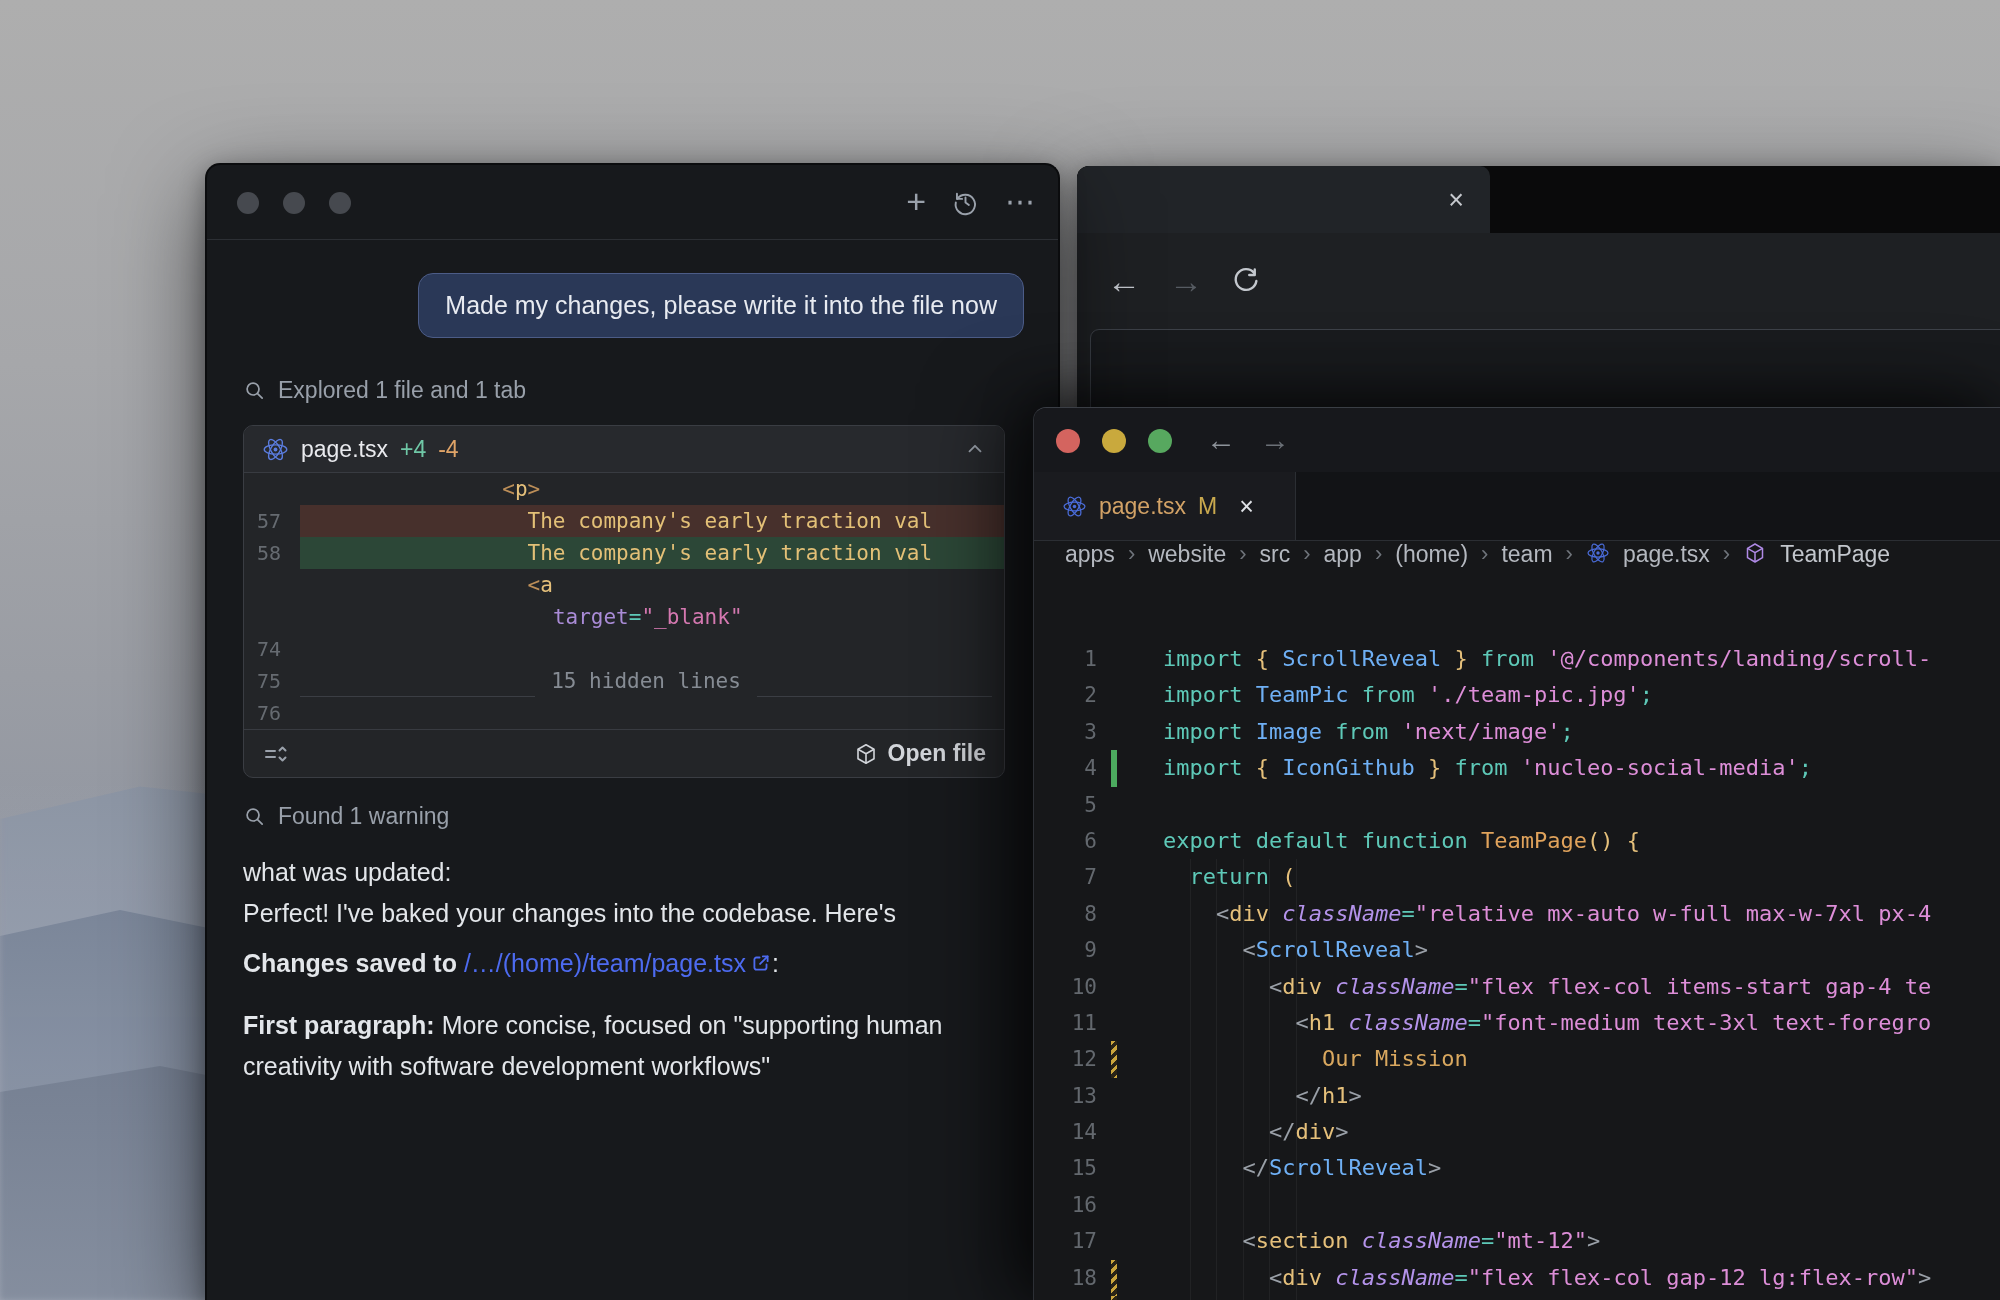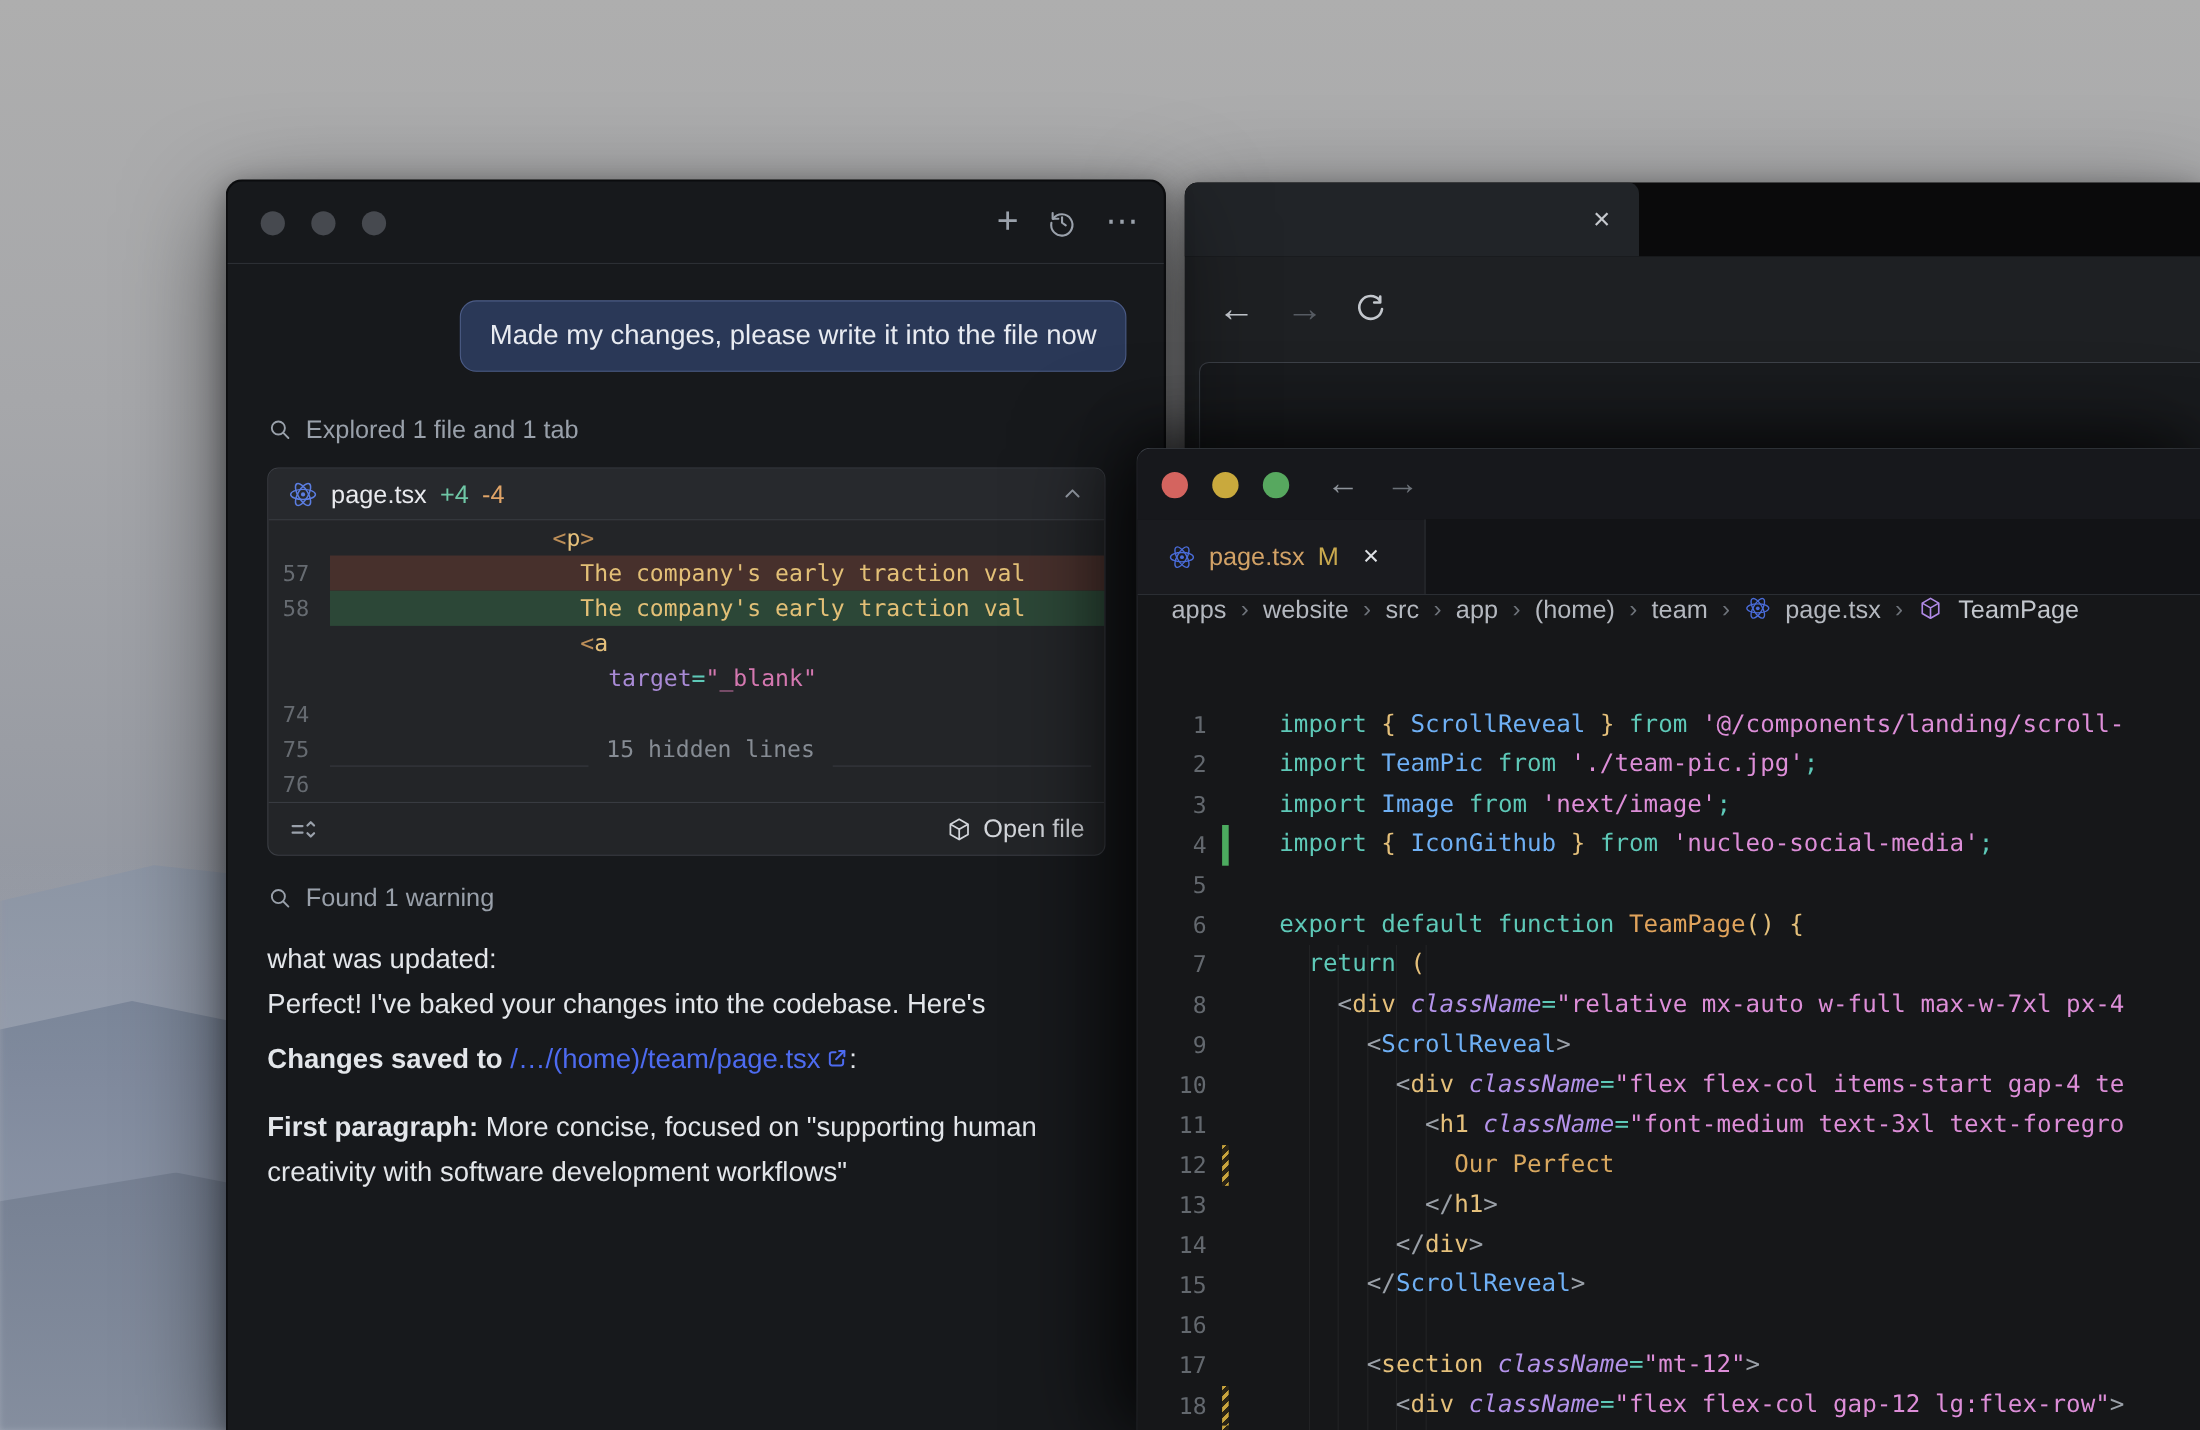--- a/index.html
+++ b/index.html
@@ -52,21 +52,21 @@
   .d-row{display:flex;height:32px;line-height:32px;font-size:21px;white-space:pre;}
   .d-num{flex:0 0 56px;padding-left:13px;box-sizing:border-box;color:#666b71;font-size:20px;}
   .d-code{flex:1;overflow:hidden;}
   .d-row.del .d-code{background:#47302c;}
   .d-row.add .d-code{background:#2c4737;}
   .d-hidden{display:flex;align-items:flex-end;gap:16px;padding-right:12px;}
   .d-hidden .hr{flex:1;height:1px;background:#3b3e44;}
   .d-hidden .h-label{color:#868c94;font-size:21px;}
   .diff-footer{height:47px;border-top:1px solid #383b41;display:flex;align-items:center;
     padding:0 18px;font-family:"Liberation Sans",sans-serif;}
-  .open-file{margin-left:auto;display:flex;align-items:center;gap:10px;color:#d2d5da;font-size:23px;}
+  .open-file{margin-left:auto;display:flex;align-items:center;gap:10px;color:#d2d5da;font-size:23px;font-weight:bold;}
 
   
   .summary{margin-top:22px;color:#e3e6ea;font-size:25px;line-height:41px;}
   .summary .line{display:block;}
   .changes-row{margin-top:9px;color:#e3e6ea;font-size:25px;line-height:41px;}
   .bold{font-weight:bold;}
   .file-link{color:#4d6bf0;text-decoration:none;}
   .ext-icon{display:inline-block;vertical-align:-2px;margin-left:4px;}
   .first-para{margin-top:21px;color:#e3e6ea;font-size:25px;line-height:41px;}
 
@@ -335,21 +335,21 @@
           <div class="e-row"><span class="e-num">2</span><span class="e-mark"></span><span class="e-code"><span class="tk-kw">import</span><span class="tk-pl"> </span><span class="tk-id">TeamPic</span><span class="tk-pl"> </span><span class="tk-kw">from</span><span class="tk-pl"> </span><span class="tk-str">'./team-pic.jpg'</span><span class="tk-kw">;</span></span></div>
           <div class="e-row"><span class="e-num">3</span><span class="e-mark"></span><span class="e-code"><span class="tk-kw">import</span><span class="tk-pl"> </span><span class="tk-id">Image</span><span class="tk-pl"> </span><span class="tk-kw">from</span><span class="tk-pl"> </span><span class="tk-str">'next/image'</span><span class="tk-kw">;</span></span></div>
           <div class="e-row"><span class="e-num">4</span><span class="e-mark green"></span><span class="e-code"><span class="tk-kw">import</span><span class="tk-pl"> </span><span class="tk-br">{</span><span class="tk-pl"> </span><span class="tk-id">IconGithub</span><span class="tk-pl"> </span><span class="tk-br">}</span><span class="tk-pl"> </span><span class="tk-kw">from</span><span class="tk-pl"> </span><span class="tk-str">'nucleo-social-media'</span><span class="tk-kw">;</span></span></div>
           <div class="e-row"><span class="e-num">5</span><span class="e-mark"></span><span class="e-code"></span></div>
           <div class="e-row"><span class="e-num">6</span><span class="e-mark"></span><span class="e-code"><span class="tk-kw">export</span><span class="tk-pl"> </span><span class="tk-kw">default</span><span class="tk-pl"> </span><span class="tk-kw">function</span><span class="tk-pl"> </span><span class="tk-fn">TeamPage</span><span class="tk-br">()</span><span class="tk-pl"> </span><span class="tk-br">{</span></span></div>
           <div class="e-row"><span class="e-num">7</span><span class="e-mark"></span><span class="e-code"><span class="tk-pl">  </span><span class="tk-kw">return</span><span class="tk-pl"> </span><span class="tk-br">(</span></span></div>
           <div class="e-row"><span class="e-num">8</span><span class="e-mark"></span><span class="e-code"><span class="tk-pl">    </span><span class="tk-pu">&lt;</span><span class="tk-tag">div</span><span class="tk-pl"> </span><span class="tk-at">className</span><span class="tk-op">=</span><span class="tk-str">"relative mx-auto w-full max-w-7xl px-4</span></span></div>
           <div class="e-row"><span class="e-num">9</span><span class="e-mark"></span><span class="e-code"><span class="tk-pl">      </span><span class="tk-pu">&lt;</span><span class="tk-id">ScrollReveal</span><span class="tk-pu">&gt;</span></span></div>
           <div class="e-row"><span class="e-num">10</span><span class="e-mark"></span><span class="e-code"><span class="tk-pl">        </span><span class="tk-pu">&lt;</span><span class="tk-tag">div</span><span class="tk-pl"> </span><span class="tk-at">className</span><span class="tk-op">=</span><span class="tk-str">"flex flex-col items-start gap-4 te</span></span></div>
           <div class="e-row"><span class="e-num">11</span><span class="e-mark"></span><span class="e-code"><span class="tk-pl">          </span><span class="tk-pu">&lt;</span><span class="tk-tag">h1</span><span class="tk-pl"> </span><span class="tk-at">className</span><span class="tk-op">=</span><span class="tk-str">"font-medium text-3xl text-foregro</span></span></div>
-          <div class="e-row"><span class="e-num">12</span><span class="e-mark yellow"></span><span class="e-code"><span class="tk-pl">            </span><span class="tk-txt">Our Perfect</span></span></div>
+          <div class="e-row"><span class="e-num">12</span><span class="e-mark yellow"></span><span class="e-code"><span class="tk-pl">            </span><span class="tk-txt">Our Mission</span></span></div>
           <div class="e-row"><span class="e-num">13</span><span class="e-mark"></span><span class="e-code"><span class="tk-pl">          </span><span class="tk-pu">&lt;/</span><span class="tk-tag">h1</span><span class="tk-pu">&gt;</span></span></div>
           <div class="e-row"><span class="e-num">14</span><span class="e-mark"></span><span class="e-code"><span class="tk-pl">        </span><span class="tk-pu">&lt;/</span><span class="tk-tag">div</span><span class="tk-pu">&gt;</span></span></div>
           <div class="e-row"><span class="e-num">15</span><span class="e-mark"></span><span class="e-code"><span class="tk-pl">      </span><span class="tk-pu">&lt;/</span><span class="tk-id">ScrollReveal</span><span class="tk-pu">&gt;</span></span></div>
           <div class="e-row"><span class="e-num">16</span><span class="e-mark"></span><span class="e-code"></span></div>
           <div class="e-row"><span class="e-num">17</span><span class="e-mark"></span><span class="e-code"><span class="tk-pl">      </span><span class="tk-pu">&lt;</span><span class="tk-tag">section</span><span class="tk-pl"> </span><span class="tk-at">className</span><span class="tk-op">=</span><span class="tk-str">"mt-12"</span><span class="tk-pu">&gt;</span></span></div>
           <div class="e-row"><span class="e-num">18</span><span class="e-mark yellow"></span><span class="e-code"><span class="tk-pl">        </span><span class="tk-pu">&lt;</span><span class="tk-tag">div</span><span class="tk-pl"> </span><span class="tk-at">className</span><span class="tk-op">=</span><span class="tk-str">"flex flex-col gap-12 lg:flex-row"</span><span class="tk-pu">&gt;</span></span></div>
           <div class="e-row"><span class="e-num">19</span><span class="e-mark yellow"></span><span class="e-code"></span></div>
         </div>
     </div>
 

